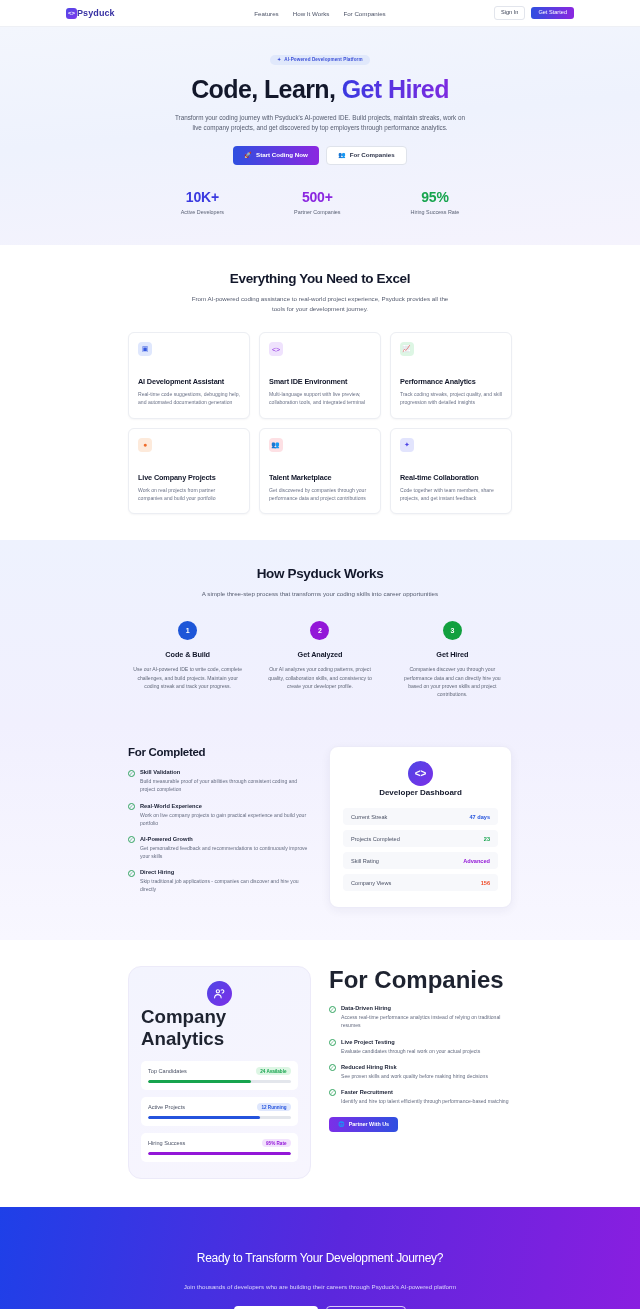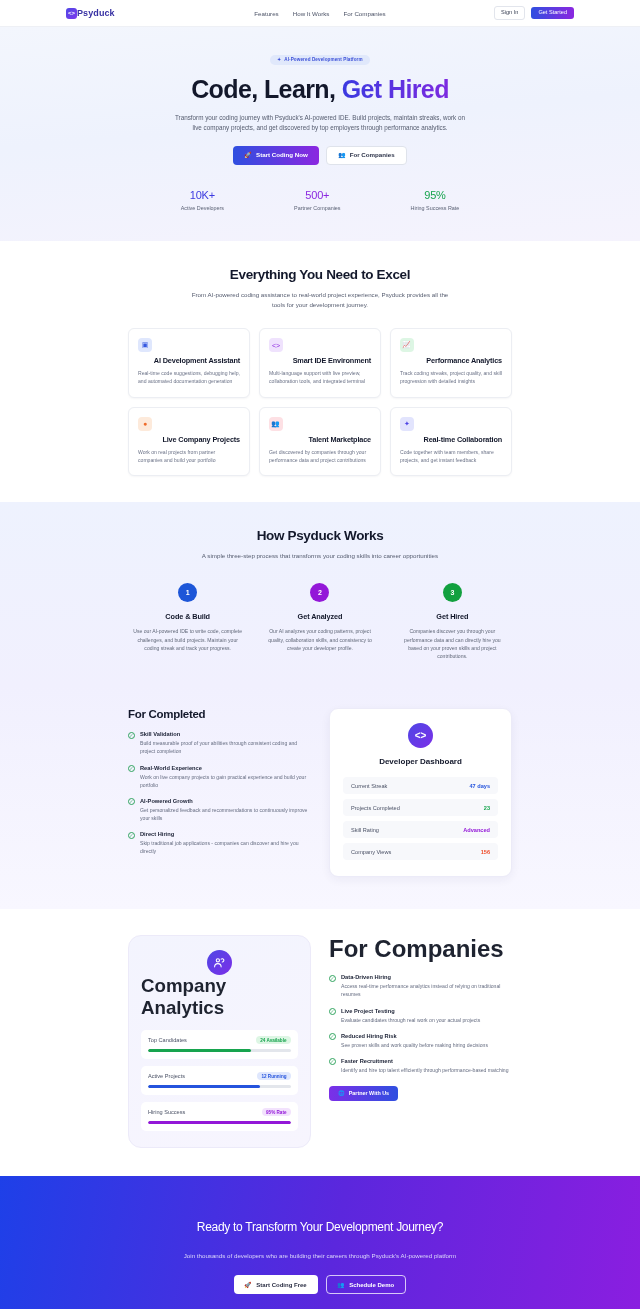--- a/index.html
+++ b/index.html
@@ -69,41 +69,41 @@
     background:linear-gradient(90deg,#2f4fe0,#8b27e0); color:#fff;
     font-size:6.2px; font-weight:600; border:none; border-radius:4px;
     padding:5.5px 11px; line-height:1;
   }
   .btn-outline {
     display:inline-flex; align-items:center; gap:4px;
     background:#fff; color:#2b3248; font-size:6.2px; font-weight:600;
     border:1px solid #dfe3eb; border-radius:4px; padding:5.5px 11px; line-height:1;
   }
   .stats { margin-top:24px; display:flex; justify-content:center; gap:70px; }
-  .stat-v { font-size:11px; font-weight:400; letter-spacing:-.2px; }
+  .stat-v { font-size:14px; font-weight:700; letter-spacing:-.2px; }
   .stat-l { margin-top:4px; font-size:5.4px; color:#5b6275; }
 
   
   .sec { padding:26px 0; }
   .wrap { width:384px; margin:0 auto; }
   .sec-title { text-align:center; font-size:13.5px; font-weight:800; letter-spacing:-.35px; color:#13182b; }
   .sec-sub { margin:8px auto 0; max-width:270px; text-align:center; font-size:6.2px; line-height:1.62; color:#545b6e; }
 
   
   .features { background:#ffffff; }
   .cards { margin-top:18px; display:grid; grid-template-columns:repeat(3,1fr); gap:9px; }
   .card {
     background:#fff; border:1px solid #eceef3; border-radius:6px;
     padding:9px 9px 11px; box-shadow:0 1px 2px rgba(20,25,50,.04);
   }
   .card-ico {
     width:14px; height:14px; border-radius:4px;
     display:flex; align-items:center; justify-content:center; font-size:7px;
   }
-  .card h3 { margin-top:4px; font-size:7.3px; font-weight:800; color:#13182b; line-height:1.25; letter-spacing:-.15px;text-align:right; }
+  .card h3 { margin-top:21px; font-size:7.3px; font-weight:800; color:#13182b; line-height:1.25; letter-spacing:-.15px; }
   .card p { margin-top:4px; font-size:5.1px; line-height:1.62; color:#6b7287; }
 
   
   .how { background:linear-gradient(180deg,#eef2fe 0%,#f1f0fe 100%); }
   .steps { margin-top:22px; display:grid; grid-template-columns:repeat(3,1fr); gap:13px; text-align:center; }
   .step-badge {
     width:19px; height:19px; border-radius:50%; margin:0 auto;
     display:flex; align-items:center; justify-content:center;
     color:#fff; font-size:7px; font-weight:700;
   }
@@ -127,21 +127,21 @@
   .panel {
     background:#fff; border:1px solid #ecebf8; border-radius:9px;
     padding:14px 13px 16px; box-shadow:0 3px 10px rgba(40,30,90,.055);
   }
   .panel-ico {
     width:25px; height:25px; border-radius:50%; margin:0 auto;
     background:linear-gradient(135deg,#4f46e5,#7b2fe8);
     display:flex; align-items:center; justify-content:center;
     color:#fff; font-size:10px; font-weight:700;
   }
-  .panel h3 { margin-top:9px; text-align:center; font-size:8px; font-weight:800; color:#13182b; }
+  .panel h3 { margin-top:2px; text-align:center; font-size:8px; font-weight:800; color:#13182b; }
   .rows { margin-top:11px; display:flex; flex-direction:column; gap:5px; }
   .row {
     background:#f7f8fb; border-radius:4px; padding:5.5px 8px;
     display:flex; align-items:center; justify-content:space-between;
   }
   .row-k { font-size:5.6px; color:#4a5165; }
   .row-v { font-size:5.6px; font-weight:800; }
 
   
   .split2 { background:#ffffff; padding:26px 0 28px; }

